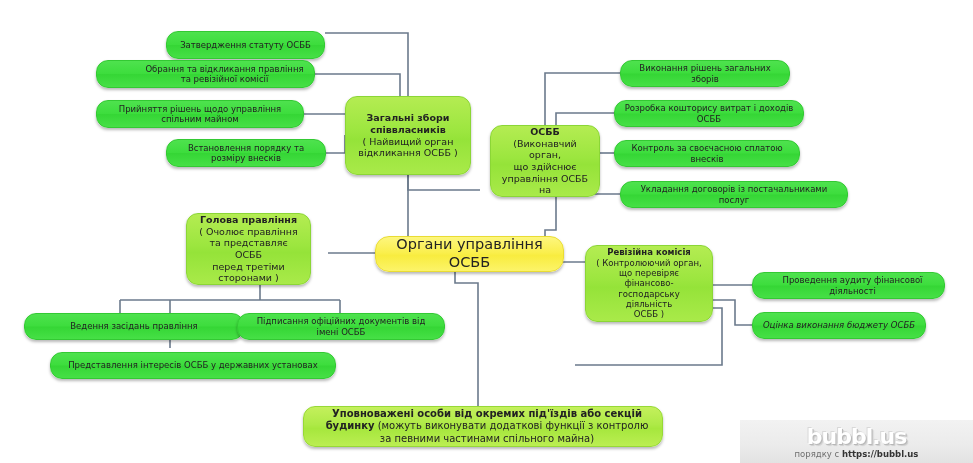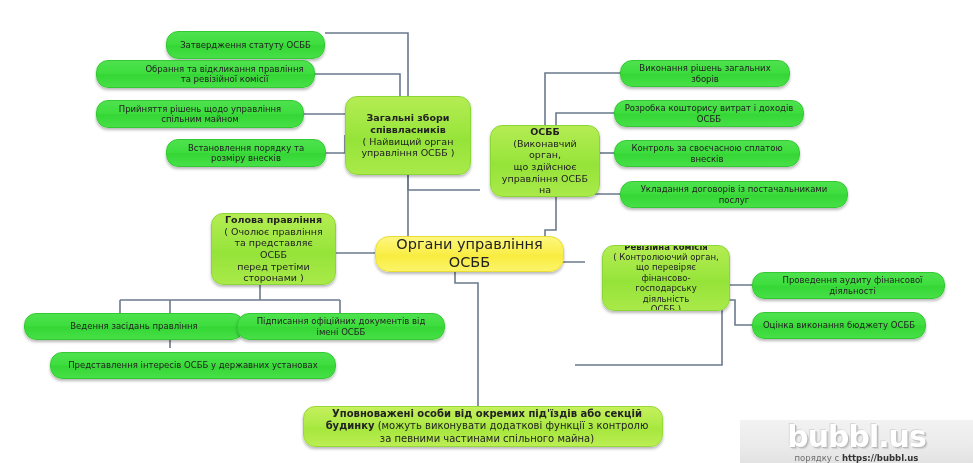--- a/index.html
+++ b/index.html
@@ -66,21 +66,21 @@
     position: absolute;
     left: 740px; top: 420px;
     width: 233px; height: 43px;
     background: linear-gradient(to bottom, #f2f2f2 0%, #ebebeb 60%, #e2e2e2 100%);
     display: flex; flex-direction: column;
     align-items: center; justify-content: center;
     overflow: hidden;
   }
   #wm-logo {
     font-family: "DejaVu Sans", "Liberation Sans", sans-serif;
-    font-weight: bold; font-size: 30px; letter-spacing: -1px;
+    font-weight: bold; font-size: 22px; letter-spacing: -1px;
     color: #ffffff;
     text-shadow: 1px 1px 0 #b8b8b8, 2px 2px 1px #cfcfcf, -1px -1px 0 #d8d8d8;
     line-height: 1;
     margin-top: 1px;
   }
   #wm-sub {
     font-size: 8.5px; color: #6e6e6e; margin-top: 1px;
   }
   #wm-sub .lnk { color: #333333; font-weight: bold; }
 </style>
@@ -123,21 +123,21 @@
 
       <path d="M455 272 L455 283 L478 283 L478 410"></path>
     </g>
   </svg>
 
   <div class="node major" style="left:345px; top:96px; width:126px; height:79px;">
     <div class="txt">
       <b>Загальні збори</b>
       <b>співвласників</b>
       <div>( Найвищий орган</div>
-      <div>управління ОСББ )</div>
+      <div>відкликання ОСББ )</div>
     </div>
   </div>
 
   <div class="node leaf" style="left:166px; top:19px; width:159px; height:28px;margin-top:12px;">
     <span class="txt">Затвердження статуту ОСББ</span>
   </div>
   <div class="node leaf" style="left:96px; top:60px; width:219px; height:28px;padding-left:38px;">
     <span class="txt">Обрання та відкликання правління та ревізійної комісії</span>
   </div>
   <div class="node leaf" style="left:96px; top:100px; width:208px; height:28px;">
@@ -167,54 +167,54 @@
     <span class="txt">Контроль за своєчасною сплатою внесків</span>
   </div>
   <div class="node leaf" style="left:620px; top:181px; width:228px; height:27px;">
     <span class="txt">Укладання договорів із постачальниками послуг</span>
   </div>
 
   <div class="node center" style="left:375px; top:236px; width:189px; height:36px;">
     <span class="txt">Органи управління ОСББ</span>
   </div>
 
-  <div class="node major" style="left:211px; top:213px; width:125px; height:72px;">
+  <div class="node major" style="left:186px; top:213px; width:125px; height:72px;">
     <div class="txt">
       <b>Голова правління</b>
       <div>( Очолює правління</div>
       <div>та представляє ОСББ</div>
       <div>перед третіми</div>
       <div>сторонами )</div>
     </div>
   </div>
 
   <div class="node leaf" style="left:24px; top:313px; width:220px; height:27px;">
     <span class="txt">Ведення засідань правління</span>
   </div>
   <div class="node leaf" style="left:237px; top:313px; width:208px; height:27px;">
     <span class="txt">Підписання офіційних документів від імені ОСББ</span>
   </div>
   <div class="node leaf" style="left:50px; top:352px; width:286px; height:27px;">
     <span class="txt">Представлення інтересів ОСББ у державних установах</span>
   </div>
 
-  <div class="node major" style="left:602px; top:245px; width:128px; height:66px;">
+  <div class="node major" style="left:585px; top:245px; width:128px; height:77px;">
     <div class="txt" style="font-size:8.5px;">
       <b>Ревізійна комісія</b>
       <div>( Контролюючий орган,</div>
       <div>що перевіряє фінансово-</div>
       <div>господарську діяльність</div>
       <div>ОСББ )</div>
     </div>
   </div>
 
   <div class="node leaf" style="left:752px; top:272px; width:193px; height:27px;padding-left:8px;">
     <span class="txt">Проведення аудиту фінансової діяльності</span>
   </div>
-  <div class="node leaf" style="left:752px; top:312px; width:174px; height:27px;">
+  <div class="node leaf" style="left:752px; top:312px; width:174px; height:27px;font-style:italic;">
     <span class="txt">Оцінка виконання бюджету ОСББ</span>
   </div>
 
   <div class="node bottom-node" style="left:303px; top:406px; width:360px; height:41px;padding-left:8px;">
     <div class="txt">
       <b>Уповноважені особи від окремих під'їздів або секцій будинку</b><span> (можуть виконувати додаткові функції з контролю за певними частинами спільного майна)</span>
     </div>
   </div>
 
   <div id="watermark">

